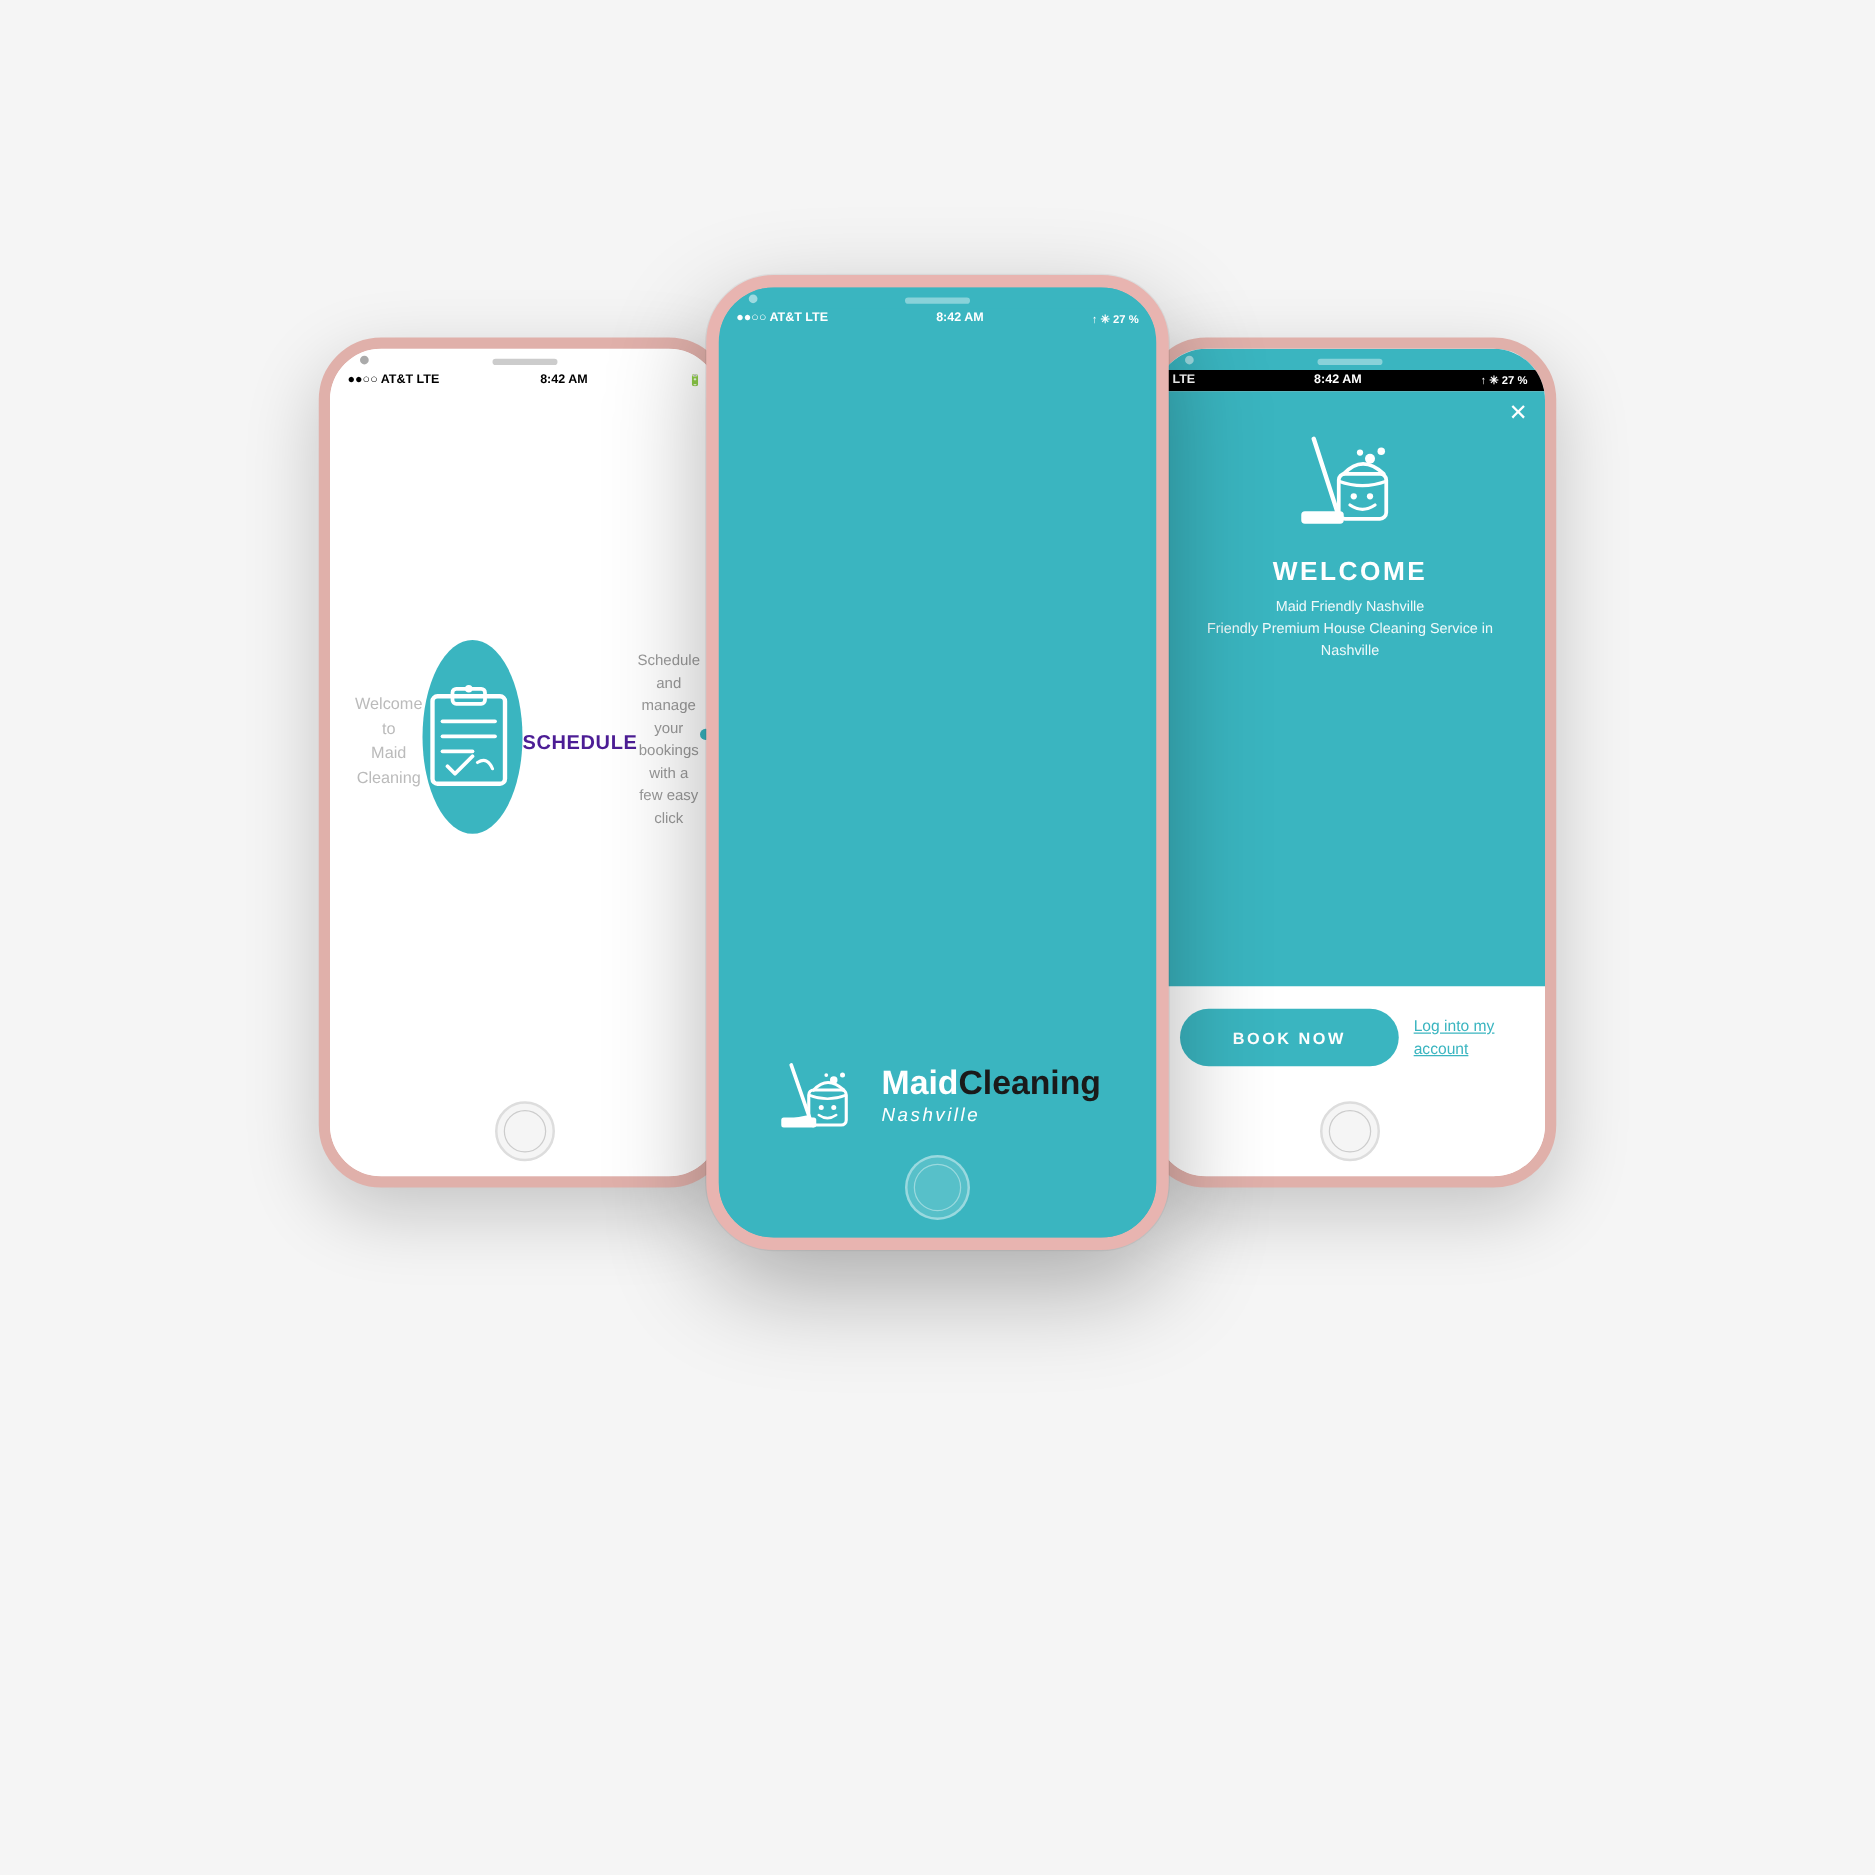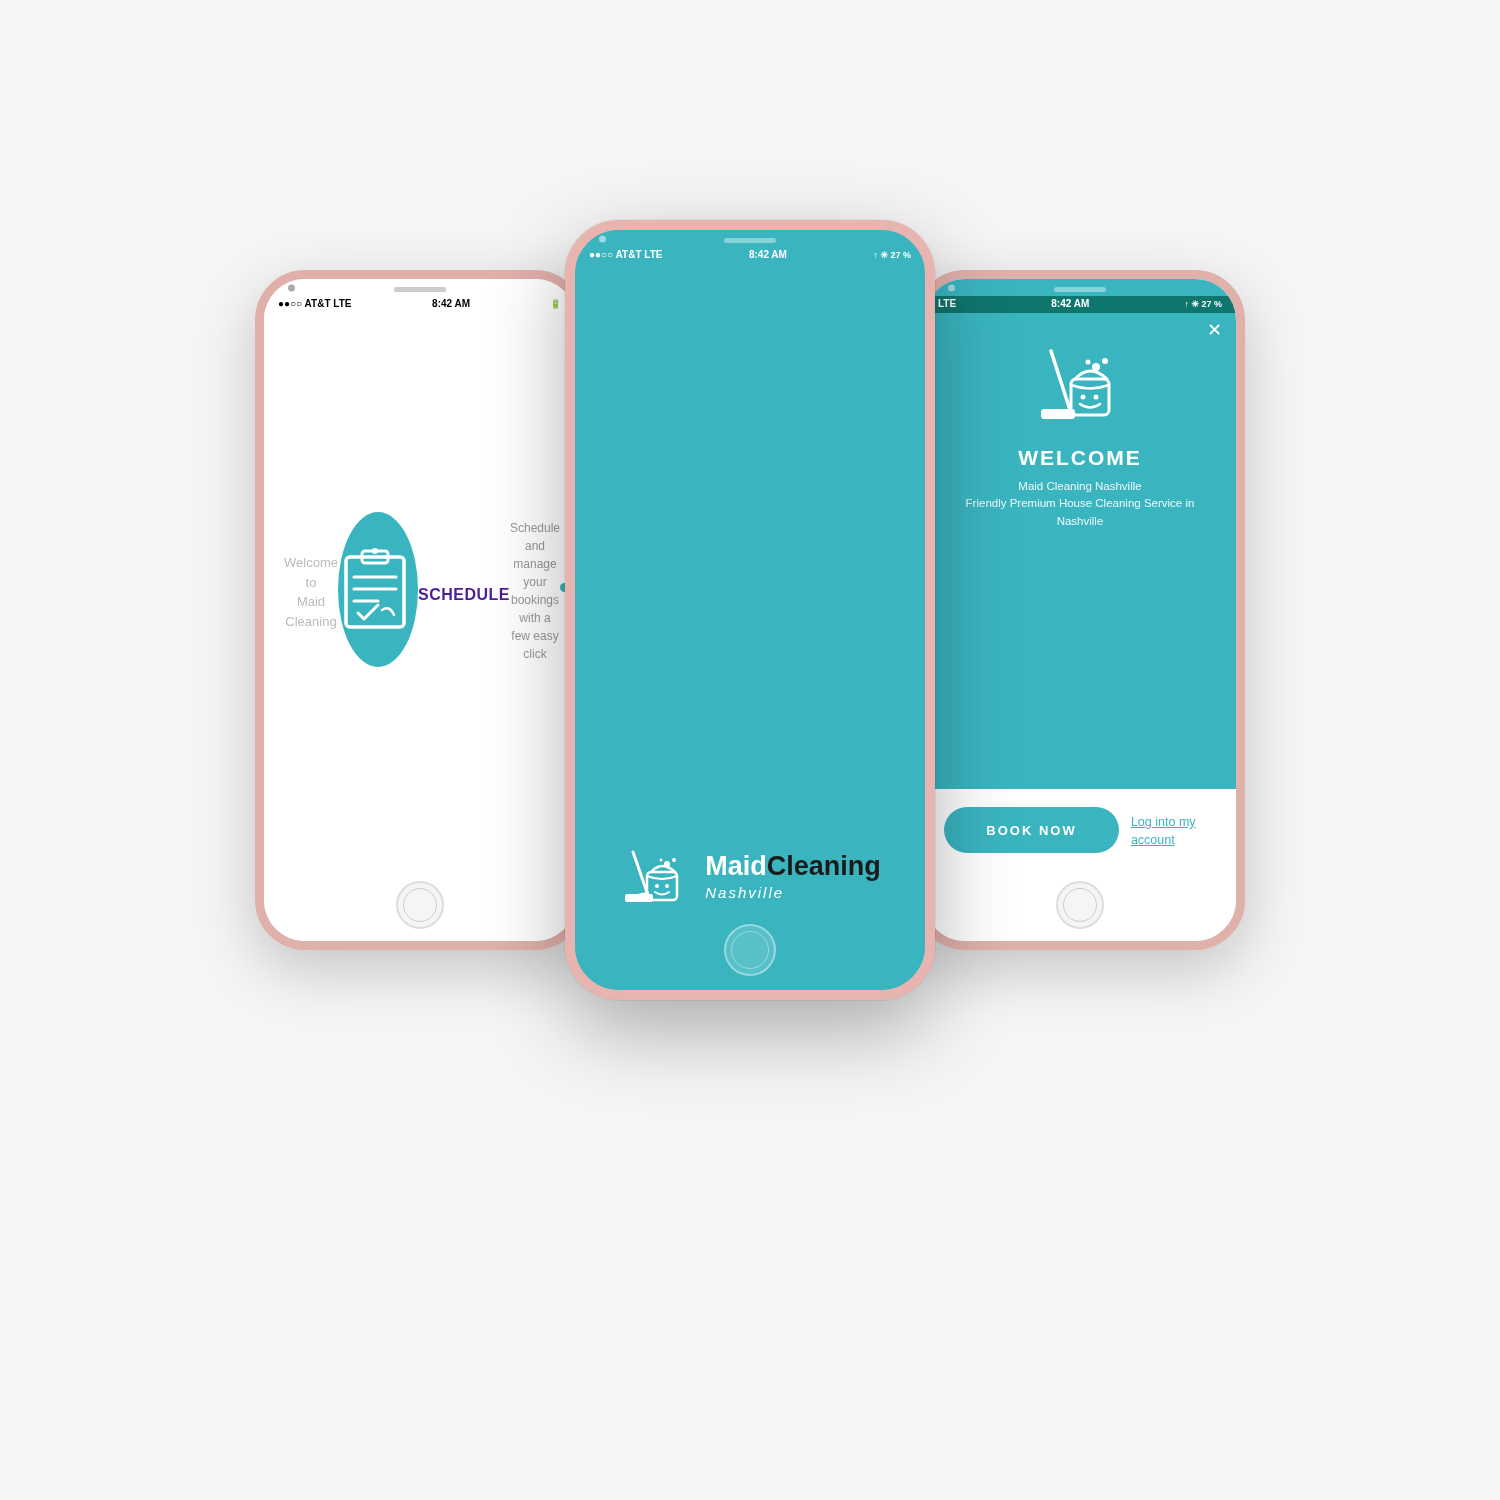--- a/index.html
+++ b/index.html
@@ -184,21 +184,21 @@
     flex-direction: column;
     overflow: hidden;
     border: 9px solid #e0b0aa;
   ">
 
     <div style="background:#3ab5c0;padding:8px 16px 4px;display:flex;align-items:center;justify-content:center;position:relative;">
       <div style="width:7px;height:7px;border-radius:50%;background:rgba(255,255,255,0.5);position:absolute;left:24px;top:50%;transform:translateY(-50%);"></div>
       <div style="width:52px;height:5px;background:rgba(255,255,255,0.4);border-radius:3px;"></div>
     </div>
 
-    <div style="background:#0f766e;display:flex;justify-content:space-between;align-items:center;padding:2px 14px 4px;font-size:10px;font-weight:600;color:#fff;">
+    <div style="background:#000000;display:flex;justify-content:space-between;align-items:center;padding:2px 14px 4px;font-size:10px;font-weight:600;color:#fff;">
       <span>LTE</span>
       <span>8:42 AM</span>
       <span style="font-size:9px;">↑ ✳ 27 %</span>
     </div>
 
     <div style="background:#3ab5c0;flex:1;display:flex;flex-direction:column;align-items:center;padding:8px 20px 24px;position:relative;">
 
       <div style="position:absolute;top:6px;right:14px;color:#fff;font-size:18px;font-weight:300;cursor:pointer;">
         <span>✕</span>
       </div>
@@ -219,21 +219,21 @@
           <circle cx="63" cy="60" r="2.5" fill="white"></circle>
           <path d="M47 67 Q57 74 67 67" stroke="white" stroke-width="2.5" fill="none" stroke-linecap="round"></path>
 
           <line x1="18" y1="14" x2="38" y2="76" stroke="white" stroke-width="3.5" stroke-linecap="round"></line>
 
           <rect x="8" y="72" width="34" height="10" rx="3" fill="white"></rect>
         </svg>
       </div>
       <div style="font-size:21px;font-weight:800;color:#fff;margin-bottom:8px;letter-spacing:2px;">WELCOME</div>
       <div style="font-size:11.5px;color:rgba(255,255,255,0.92);text-align:center;line-height:1.5;">
-        <div>Maid Cleaning Nashville</div>
+        <div>Maid Friendly Nashville</div>
         <div>Friendly Premium House Cleaning Service in</div>
         <div>Nashville</div>
       </div>
     </div>
 
     <div style="background:#fff;padding:18px 20px;display:flex;flex-direction:row;align-items:center;gap:12px;">
       <div style="width:230px;height:46px;background:#3ab5c0;border-radius:23px;display:flex;align-items:center;justify-content:center;cursor:pointer;">
         <span style="color:#fff;font-size:13px;font-weight:700;letter-spacing:2px;">BOOK NOW</span>
       </div>
       <div style="cursor:pointer;">

